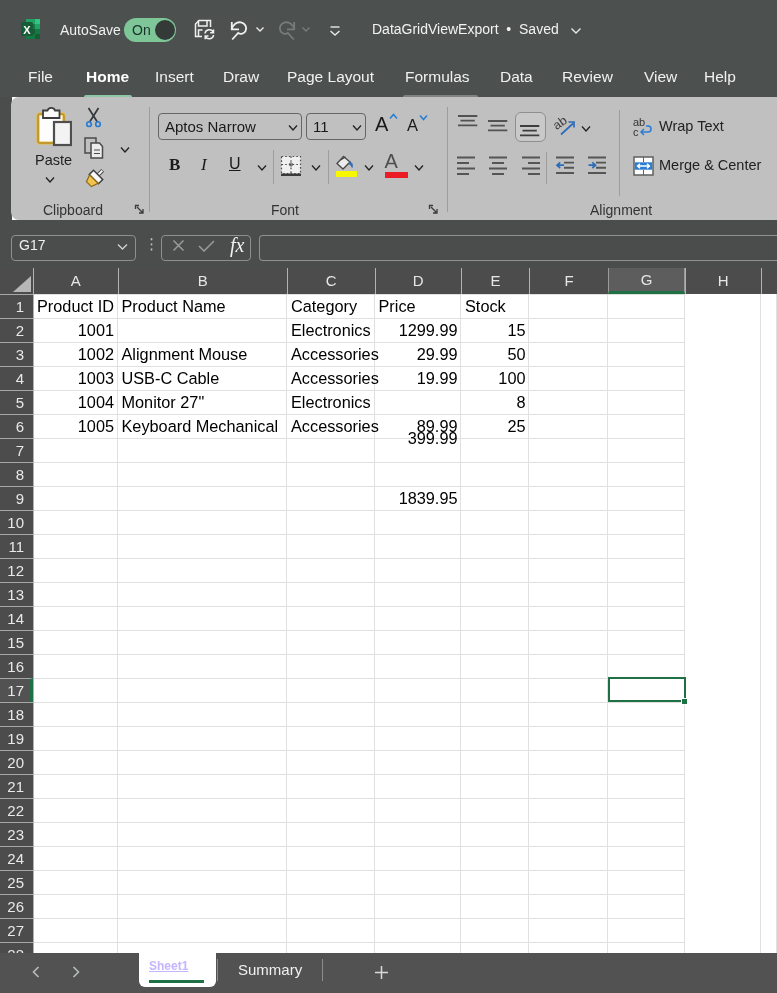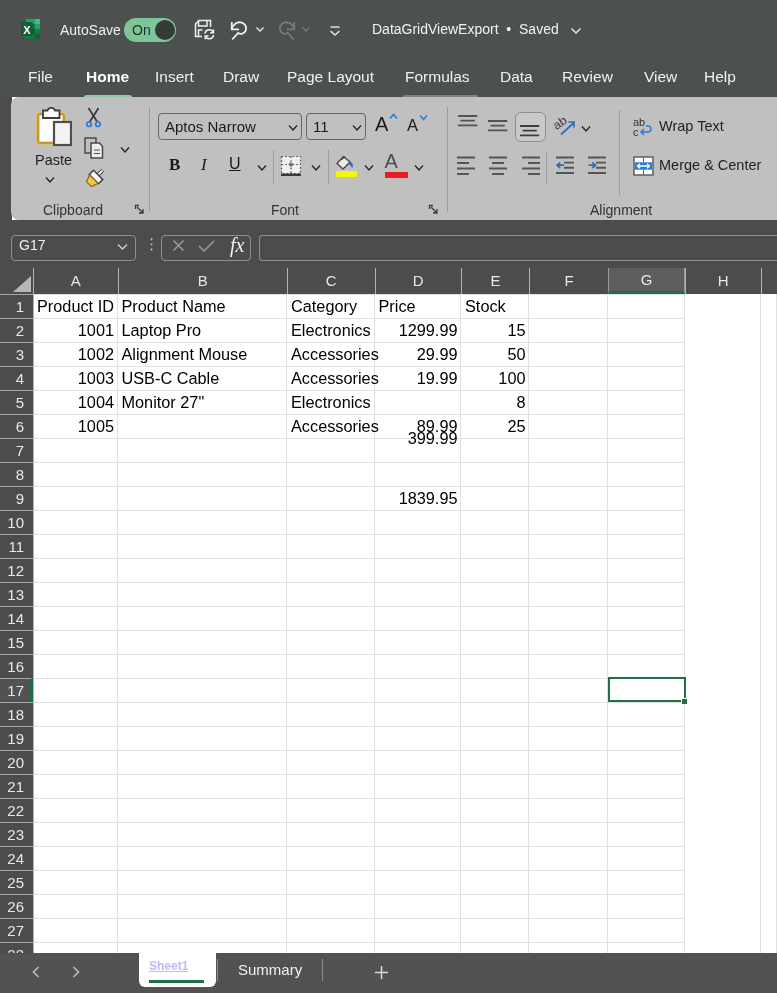--- a/index.html
+++ b/index.html
@@ -345,40 +345,40 @@
       <div class="vline" style="left: 574px;"></div>
       <div class="vline" style="left: 651px;"></div>
       <div class="vline" style="left: 726.5px;"></div>
       <div class="vline" style="left: 743px;"></div>
       <div class="cell" style="left: 4px; width: 77px; top: 1px;">Product ID</div>
       <div class="cell" style="left: 88.5px; width: 162px; top: 1px;">Product Name</div>
       <div class="cell" style="left: 258px; width: 80px; top: 1px;">Category</div>
       <div class="cell" style="left: 345.5px; width: 79px; top: 1px;">Price</div>
       <div class="cell" style="left: 432px; width: 60.5px; top: 1px;">Stock</div>
       <div class="cell num" style="left: 4px; width: 77px; top: 25px;">1001</div>
-      <div class="cell" style="left: 88.5px; width: 162px; top: 25px;">Laptop Pro</div>
       <div class="cell" style="left: 258px; width: 80px; top: 25px;">Electronics</div>
       <div class="cell num" style="left: 345.5px; width: 79px; top: 25px;">1299.99</div>
       <div class="cell num" style="left: 432px; width: 60.5px; top: 25px;">15</div>
       <div class="cell num" style="left: 4px; width: 77px; top: 49px;">1002</div>
       <div class="cell" style="left: 88.5px; width: 162px; top: 49px;">Alignment Mouse</div>
       <div class="cell" style="left: 258px; width: 80px; top: 49px;">Accessories</div>
       <div class="cell num" style="left: 345.5px; width: 79px; top: 49px;">29.99</div>
       <div class="cell num" style="left: 432px; width: 60.5px; top: 49px;">50</div>
       <div class="cell num" style="left: 4px; width: 77px; top: 73px;">1003</div>
       <div class="cell" style="left: 88.5px; width: 162px; top: 73px;">USB-C Cable</div>
       <div class="cell" style="left: 258px; width: 80px; top: 73px;">Accessories</div>
       <div class="cell num" style="left: 345.5px; width: 79px; top: 73px;">19.99</div>
       <div class="cell num" style="left: 432px; width: 60.5px; top: 73px;">100</div>
       <div class="cell num" style="left: 4px; width: 77px; top: 97px;">1004</div>
       <div class="cell" style="left: 88.5px; width: 162px; top: 97px;">Monitor 27"</div>
       <div class="cell" style="left: 258px; width: 80px; top: 97px;">Electronics</div>
       <div class="cell num" style="left: 345.5px; width: 79px; top: 97px; margin-top: 36px;">399.99</div>
       <div class="cell num" style="left: 432px; width: 60.5px; top: 97px;">8</div>
       <div class="cell num" style="left: 4px; width: 77px; top: 121px;">1005</div>
+      <div class="cell" style="left: 88.5px; width: 162px; top: 121px;">Keyboard Mechanical</div>
       <div class="cell" style="left: 258px; width: 80px; top: 121px;">Accessories</div>
       <div class="cell num" style="left: 345.5px; width: 79px; top: 121px;">89.99</div>
       <div class="cell num" style="left: 432px; width: 60.5px; top: 121px;">25</div>
       <div class="cell num" style="left: 345.5px; width: 79px; top: 193px;">1839.95</div>
     </div>
   <div class="abs" style="left:33px; top:26px; width:1px; height:659.5px; background:#b2b2b2;"></div>
 
   <div class="abs" id="selbox" style="left:608px; top:409px; width:78px; height:25px; border:2px solid #1f7145;"></div>
   <div class="abs" id="selhandle" style="left:681px; top:430px; width:7px; height:7px; background:#1f7145; border:1px solid #fff;"></div>
 </div>

